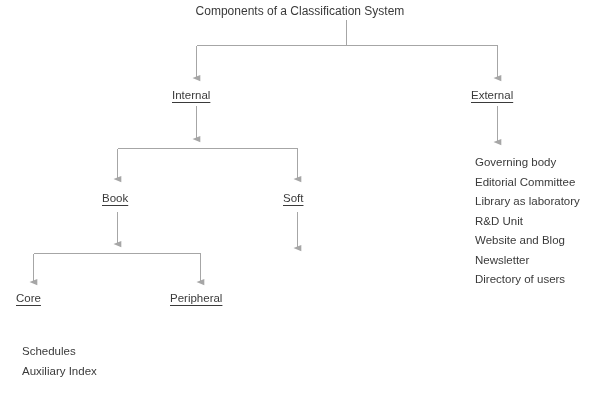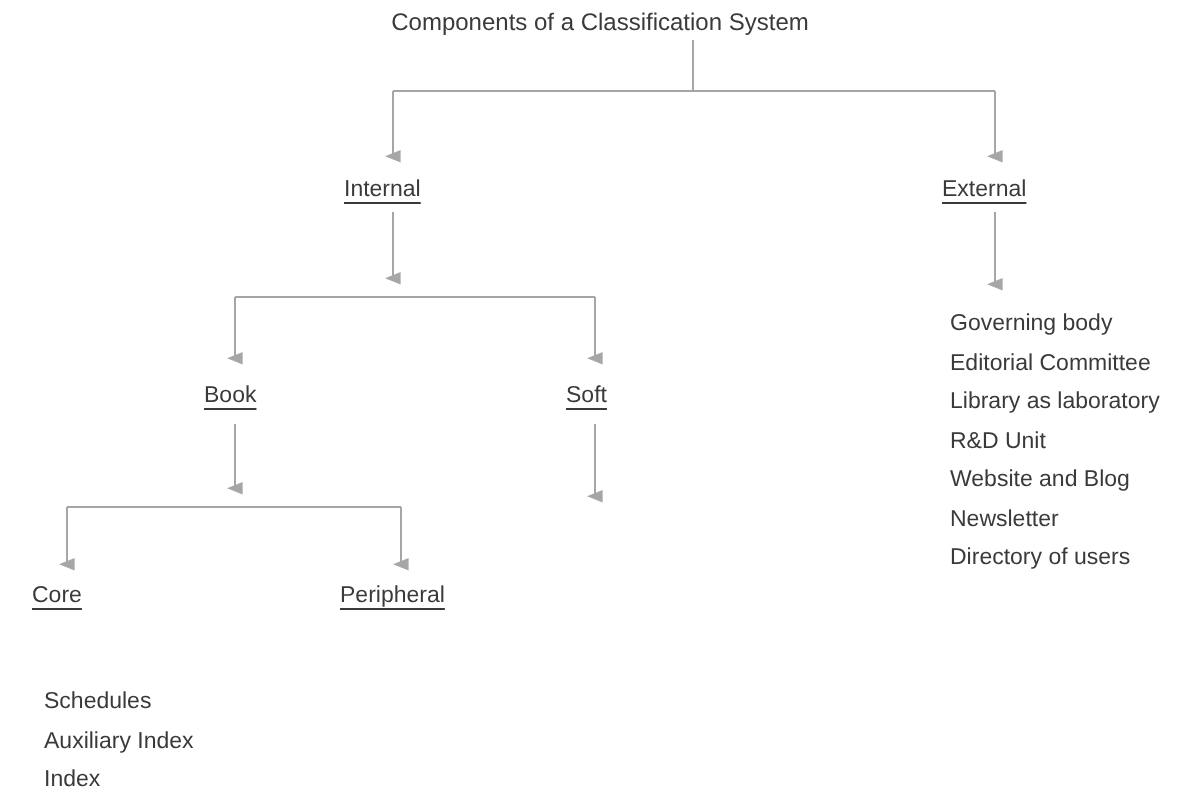--- a/index.html
+++ b/index.html
@@ -127,17 +127,16 @@
     <div>Library as laboratory</div>
     <div>R&amp;D Unit</div>
     <div>Website and Blog</div>
     <div>Newsletter</div>
     <div>Directory of users</div>
   </div>
 
   <div class="leaf-list" style="left:22px; top:318px;margin-top:24px;">
     <div>Schedules</div>
     <div>Auxiliary Index</div>
-    <div>Index</div>
   </div>
 
 
 </div>
 
 </body></html>

